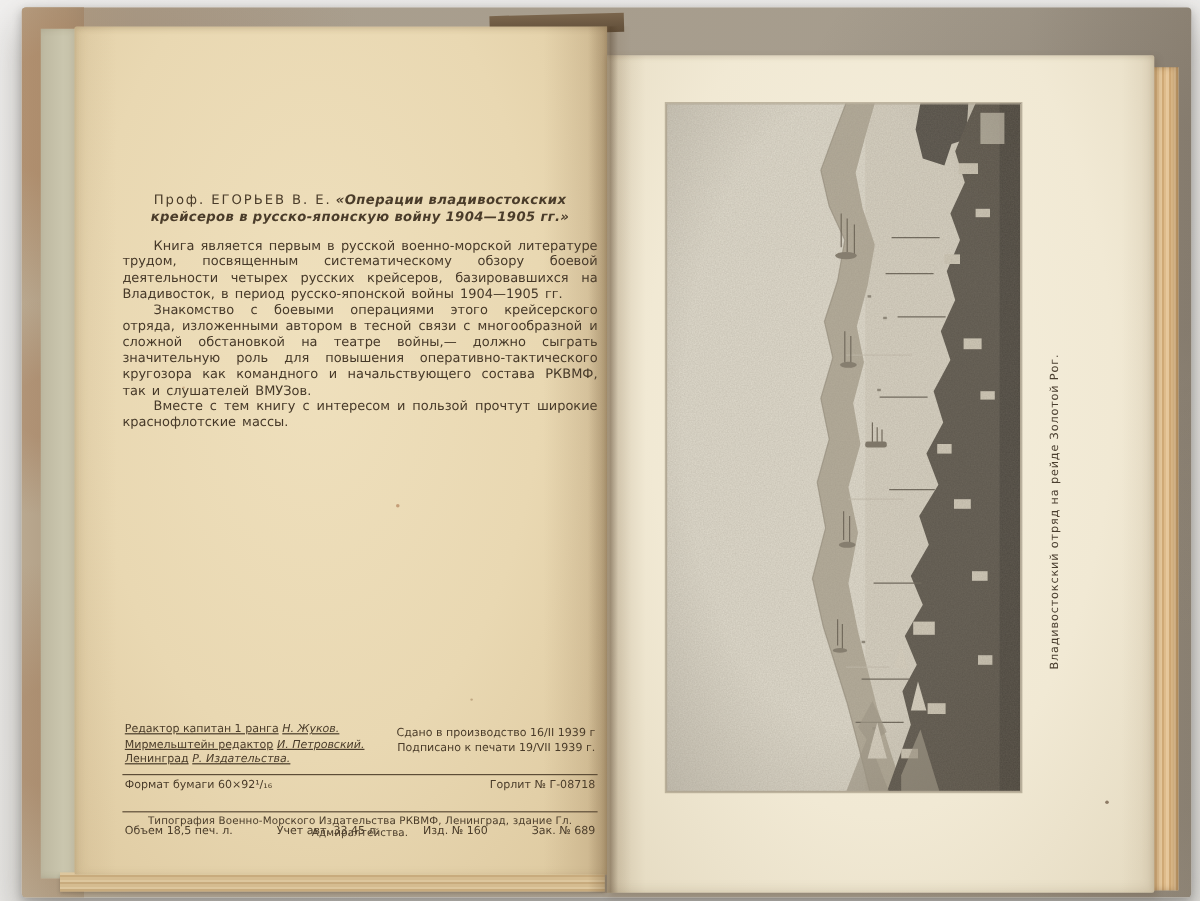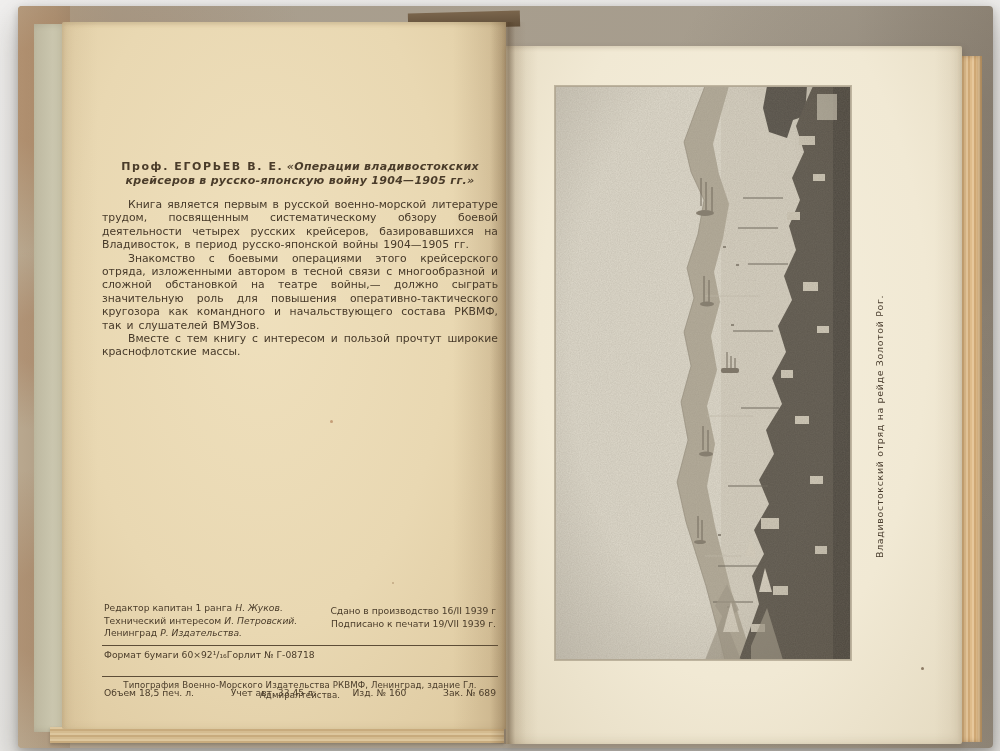--- a/index.html
+++ b/index.html
@@ -76,32 +76,32 @@
     position:absolute;left:490px;top:22px;width:36px;height:722px;pointer-events:none;
     background:linear-gradient(90deg, rgba(110,85,55,0) 0%, rgba(105,80,50,.30) 42%, rgba(80,60,38,.42) 52%, rgba(110,85,55,.10) 70%, rgba(110,85,55,0) 100%);
   }
   .speck{position:absolute;border-radius:50%;pointer-events:none;}
   
   .lp-content{position:absolute;left:40px;top:0;width:396px;height:100%;color:#473a2a;}
   .annotation-header{
     position:absolute;top:138px;left:0;width:100%;text-align:center;
     font-size:11px;line-height:14px;color:#4a3c2a;
   }
-  .annotation-header .author{font-style:normal;letter-spacing:1.6px;font-weight:bold;}
+  .annotation-header .author{font-style:normal;letter-spacing:1.6px;font-weight:normal;}
   .annotation-header .title{font-style:italic;font-weight:bold;letter-spacing:.3px;margin-top:16px;}
   .annotation-body{
     position:absolute;top:176px;left:0;width:100%;
     font-size:10.8px;line-height:13.4px;text-align:justify;word-spacing:1.6px;color:#463929;
   }
   .annotation-body p{margin:0;text-indent:26px;}
-  .credits{position:absolute;top:580px;left:2px;font-size:9.2px;line-height:12.6px;color:#4a3c2a;}
+  .credits{position:absolute;top:580px;left:2px;font-size:9.2px;line-height:12.6px;color:#4a3c2a;text-decoration:underline;}
   .credits .name{font-style:italic;margin-left:3px;}
   .production{position:absolute;top:583px;right:2px;font-size:9.2px;line-height:12.6px;text-align:right;color:#4a3c2a;}
   .rule{position:absolute;left:0;width:100%;border-top:1px solid #5d4d37;}
-  .imprint-row1{position:absolute;top:627px;left:2px;right:2px;display:flex;justify-content:flex-start;font-size:9.2px;color:#4a3c2a;}
+  .imprint-row1{position:absolute;top:627px;left:2px;right:2px;display:flex;justify-content:space-between;font-size:9.2px;color:#4a3c2a;}
   .imprint-row2{position:absolute;top:640px;left:2px;right:2px;display:flex;justify-content:space-between;font-size:9.2px;color:#4a3c2a;margin-top:25px;}
   .typography-line{position:absolute;top:658px;left:0;width:100%;text-align:center;font-size:8.6px;color:#4a3c2a;letter-spacing:.1px;}
   
   .photo{
     position:absolute;left:49px;top:40px;width:296px;height:574px;
     box-shadow:0 0 0 1px rgba(140,128,105,.5);
     background:#d7d1c2;
   }
   .photo svg{display:block;}
   .photo-caption{
@@ -139,21 +139,21 @@
         <p>Книга является первым в русской военно-морской литературе трудом, посвященным систематическому обзору боевой деятельности четырех русских крейсеров, базировавшихся на Владивосток, в период русско-японской войны 1904—1905 гг.</p>
         <p>Знакомство с боевыми операциями этого крейсерского отряда, изложенными автором в тесной связи с многообразной и сложной обстановкой на театре войны,— должно сыграть значительную роль для повышения оперативно-тактического кругозора как командного и начальствующего состава РКВМФ, так и слушателей ВМУЗов.</p>
         <p>Вместе с тем книгу с интересом и пользой прочтут широкие краснофлотские массы.</p>
       </div>
 
       <div class="credits">
         <div>
           <span>Редактор капитан 1 ранга</span><span class="name">Н. Жуков.</span>
         </div>
         <div>
-          <span>Технический интересом</span><span class="name">И. Петровский.</span>
+          <span>Мирмельштейн редактор</span><span class="name">И. Петровский.</span>
         </div>
         <div>
           <span>Ленинград</span><span class="name">Р. Издательства.</span>
         </div>
       </div>
 
       <div class="production">
         <div>Сдано в производство 16/II 1939 г</div>
         <div>Подписано к печати 19/VII 1939 г.</div>
       </div>

